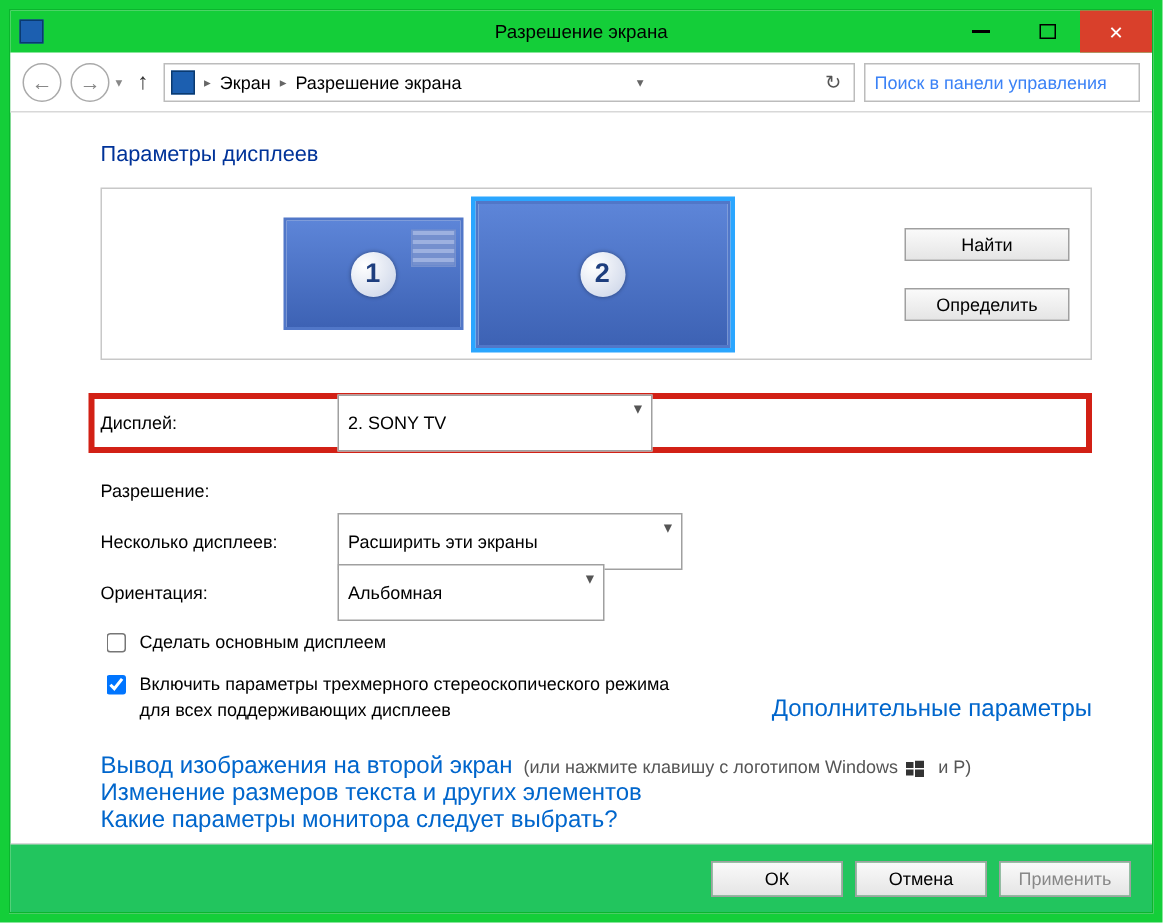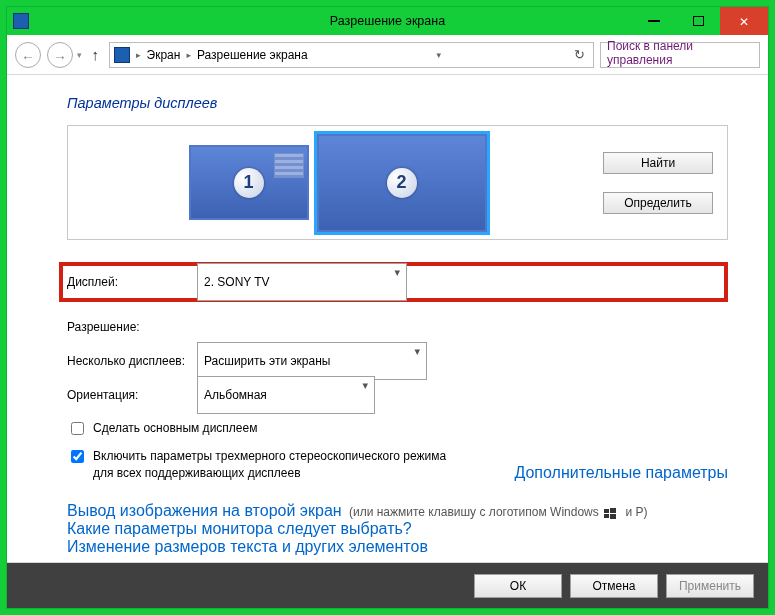--- a/index.html
+++ b/index.html
@@ -96,40 +96,39 @@
   }
   .bc-item { font-size: 12px; }
   .bc-sep { color:#666; font-size:9px; }
   .bc-refresh {
     margin-left:auto;
     color:#555;
     font-size:13px;
     padding:0 4px;
   }
   .searchbox {
-    width: 160px;
+    width: 184px;
     height: 26px;
     border: 1px solid #bcbcbc;
     padding: 0 6px;
-    color: #701a75;
+    color: #3b82f6;
     font-size: 12px;
-    display:flex; align-items:flex-end;
+    display:flex; align-items:center;
     background:#fff;
   }
 
   .content {
     flex: 1;
     padding: 20px 40px 10px 60px;
     overflow: hidden;
   }
   .heading {
     color: #003399;
     font-size: 14.5px;
     margin-bottom: 14px;
-    font-style: italic;
   }
 
   .display-panel {
     border: 1px solid #c8c8c8;
     height: 115px;
     display: flex;
     align-items: center;
     padding: 12px 14px;
     gap: 10px;
     position: relative;
@@ -178,20 +177,21 @@
     border: 1px solid #a0a0a0;
     background: linear-gradient(#fafafa,#e5e5e5);
     font-size:12px;
   }
 
   .form-row {
     display: flex;
     align-items: center;
     height: 30px;
     margin-bottom: 4px;
+    gap: 28px;
   }
   .form-row.highlighted {
     border: 4px solid #d22015;
     padding: 2px 4px;
     margin-left: -8px;
     margin-bottom: 10px;
     height: 40px;
   }
   .form-label {
     width: 130px;
@@ -227,21 +227,21 @@
   .checkbox-row input { margin-top:2px; }
   .link { color:#0066cc; font-size:16px; cursor:pointer; }
   .hint-gray { color:#555; margin-left:4px; }
   .link-right { margin-left:auto; }
 
   .spacer-links { margin-top:18px; display:flex; flex-direction:column; }
 
   .footer {
     height: 46px;
     border-top: 1px solid #d8d8d8;
-    background: #404040;
+    background: #22c55e;
     display:flex; align-items:center; justify-content:flex-end;
     gap:8px; padding:0 14px;
   }
   .footer button {
     width: 88px; height:24px;
     border:1px solid #a0a0a0;
     background:linear-gradient(#fafafa,#e5e5e5);
     font-size:12px;
   }
   .footer button.disabled { color:#888; }
@@ -348,22 +348,22 @@
         <span style="display:inline-block;width:12px;height:11px;vertical-align:middle;margin:0 2px;">
           <svg viewBox="0 0 12 11" width="12" height="11">
               <rect x="0" y="1" width="5" height="4" fill="#333"></rect>
               <rect x="6" y="0" width="6" height="5" fill="#333"></rect>
               <rect x="0" y="6" width="5" height="4" fill="#333"></rect>
               <rect x="6" y="6" width="6" height="5" fill="#333"></rect>
             </svg>
         </span>
         <span class="hint-gray">и P)</span>
       </div>
+      <span class="link">Изменение размеров текста и других элементов</span>
       <span class="link">Какие параметры монитора следует выбрать?</span>
-      <span class="link">Изменение размеров текста и других элементов</span>
     </div>
 
   </div>
 
   <div class="footer">
     <button>ОК</button>
     <button>Отмена</button>
     <button class="disabled">Применить</button>
   </div>
 

